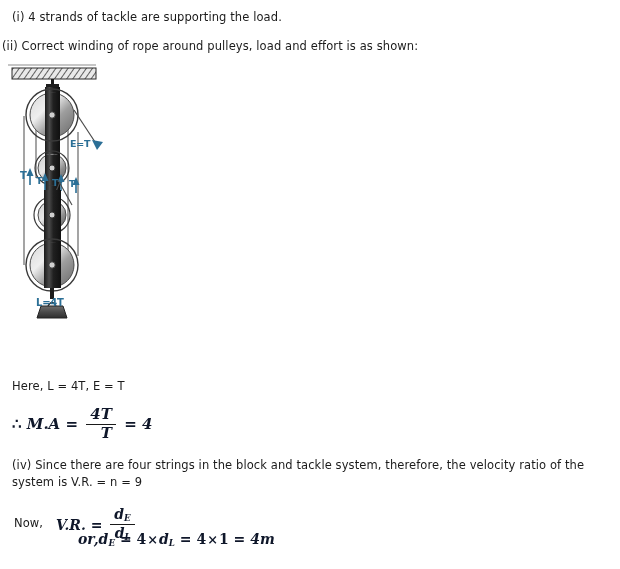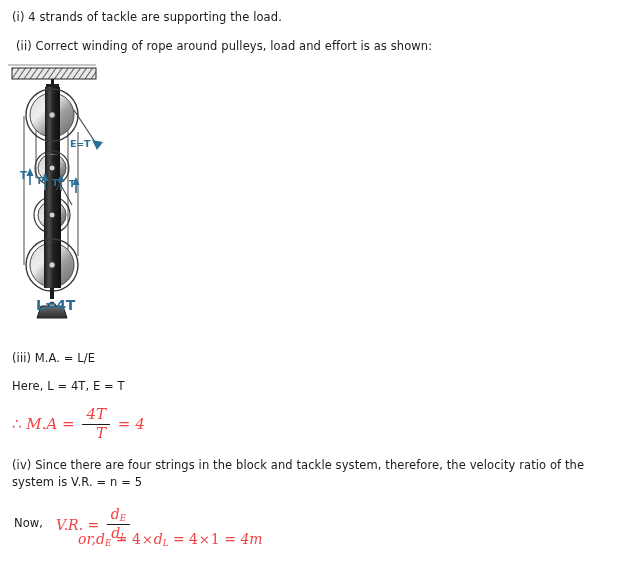--- a/index.html
+++ b/index.html
@@ -22,33 +22,34 @@
   
   .para {
     position: absolute;
     font-family: "DejaVu Sans", sans-serif;
     font-size: 11.5px;
     line-height: 17px;
     color: #1b1b1b;
     letter-spacing: 0.1px;
   }
   .p-i    { left: 12px; top: 9px;  width: 560px; }
-  .p-ii   { left: 16px; top: 38px; width: 580px; }
+  .p-ii   { left: 2px; top: 38px; width: 580px; }
   .p-iii  { left: 12px; top: 350px; width: 300px; }
   .p-here { left: 12px; top: 378px; width: 300px; }
   .p-iv   { left: 12px; top: 457px; width: 586px; }
   .p-now  { left: 14px; top: 515px; }
 
   
   .math {
     position: absolute;
     font-family: "DejaVu Serif", serif;
     font-style: italic;
-    color: #ef4444;
+    color: #0f172a;
     white-space: nowrap;
+    font-weight: bold;
   }
   .math .rm { font-style: normal; }
 
   .eq-ma   { left: 12px;  top: 408px; font-size: 15px; }
   .eq-vr   { left: 56px;  top: 508px; font-size: 14px; }
   .eq-or   { left: 78px;  top: 531px; font-size: 14px; }
 
   .frac {
     display: inline-block;
     vertical-align: middle;
@@ -94,21 +95,21 @@
   .blue-label {
     position: absolute;
     font-family: "DejaVu Sans", sans-serif;
     font-weight: bold;
     color: #2b6f96;
     font-size: 9px;
     letter-spacing: -0.2px;
     white-space: nowrap;
   }
   .lbl-E  { left: 70px;  top: 78px; font-size: 9.5px; }
-  .lbl-L  { left: 36px;  top: 237px; font-size: 14px; }
+  .lbl-L  { left: 36px;  top: 237px; font-size: 10px; }
   .lbl-T1 { left: 20px;  top: 110px; font-size: 10px; }
   .lbl-T2 { left: 36px;  top: 115px; font-size: 9.5px; }
   .lbl-T3 { left: 52px;  top: 117px; font-size: 9.5px; }
   .lbl-T4 { left: 69px;  top: 119px; font-size: 9px; }
 </style>
 </head>
 <body>
 
 <div class="page">
 
@@ -222,38 +223,37 @@
     </svg>
 
     <span class="blue-label lbl-E">E=T</span>
     <span class="blue-label lbl-L">L=4T</span>
     <span class="blue-label lbl-T1">T</span>
     <span class="blue-label lbl-T2">T</span>
     <span class="blue-label lbl-T3">T</span>
     <span class="blue-label lbl-T4">T</span>
   </div>
 
-  <div class="para p-iii">(iii) M.A.  = L/E</div>
 
   <div class="para p-here">Here, L = 4T, E = T</div>
 
   <div class="math eq-ma">
     <span class="rm">∴</span>
     <span>M.A</span>
     <span>=</span>
     <span class="frac">
       <span class="num">4T</span>
       <span class="bar"></span>
       <span class="den">T</span>
     </span>
     <span>=</span>
     <span>4</span>
   </div>
 
-  <div class="para p-iv">(iv) Since there are four strings in the block and tackle system, therefore, the velocity ratio of the system is V.R. = n = 5</div>
+  <div class="para p-iv">(iv) Since there are four strings in the block and tackle system, therefore, the velocity ratio of the system is V.R. = n = 9</div>
 
   <div class="para p-now">Now,</div>
 
   <div class="math eq-vr">
     <span>V.R.</span>
     <span>=</span>
     <span class="frac">
       <span class="num"><span>d</span><sub class="sb">E</sub></span>
       <span class="bar"></span>
       <span class="den"><span>d</span><sub class="sb">L</sub></span>

